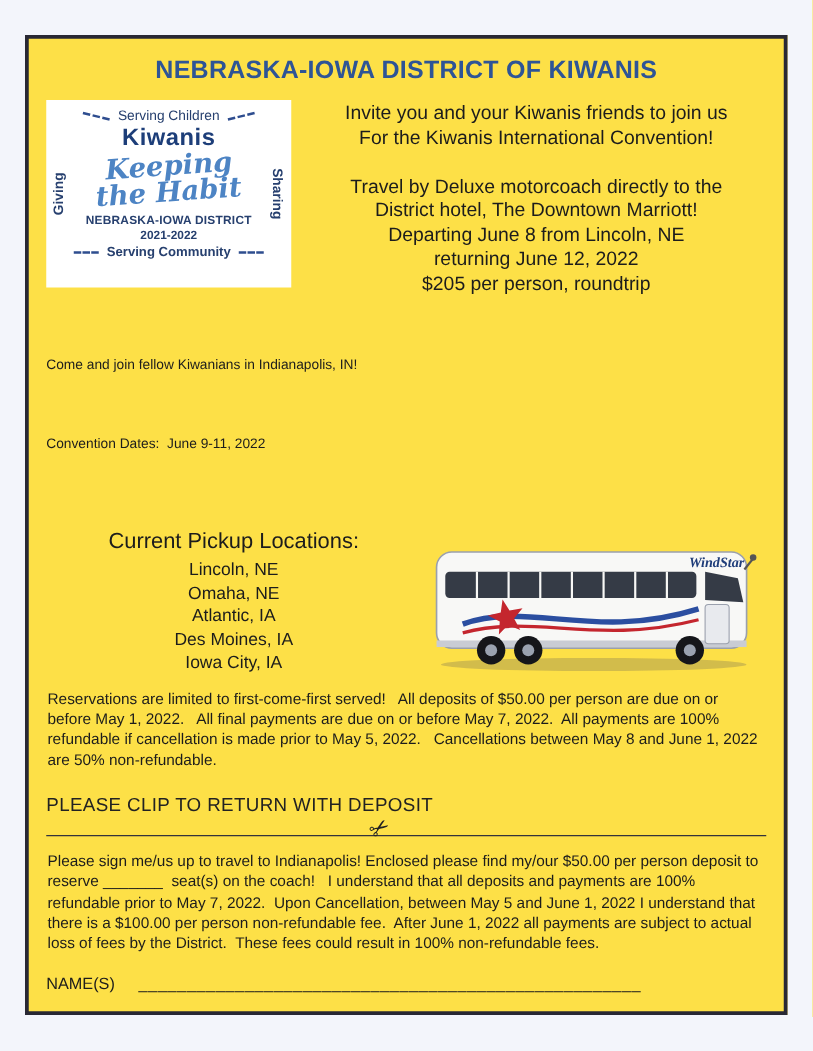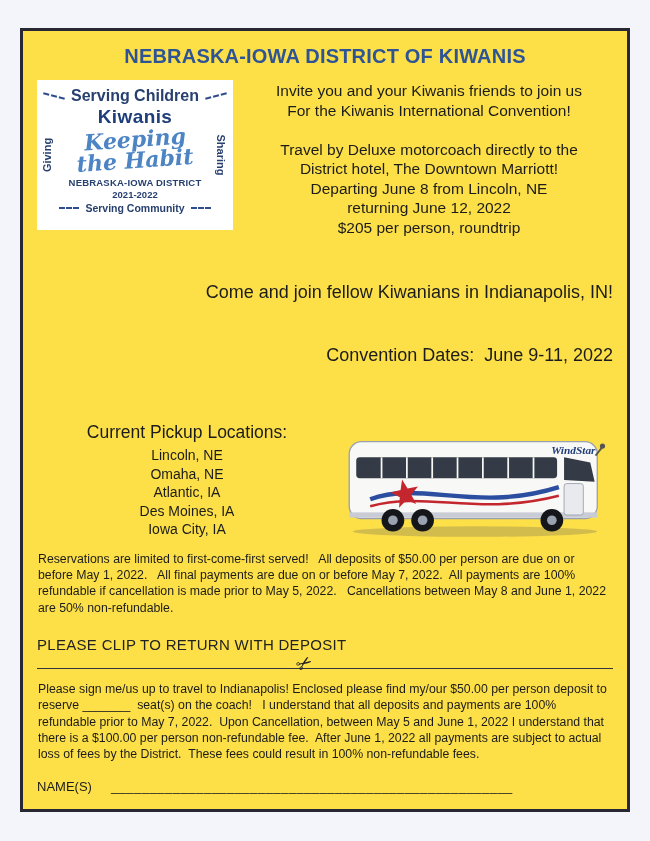--- a/index.html
+++ b/index.html
@@ -33,21 +33,21 @@
   .logo {
     position:relative;
     width:196px; height:150px;
     background:#ffffff;
     flex:0 0 auto;
     text-align:center;
     padding-top:7px;
     box-sizing:border-box;
   }
   .logo-serving-children {
-    font-size:16px; font-weight:bold; color:#27406f;
+    font-size:11px; font-weight:normal; color:#27406f;
     display:flex; align-items:center; justify-content:center; gap:6px;
   }
   .logo-serving-children::before, .logo-serving-children::after {
     content:""; width:22px; border-top:2px dashed #2e4d8f;
   }
   .logo-serving-children::before { transform:rotate(14deg); }
   .logo-serving-children::after  { transform:rotate(-14deg); }
   .logo-kiwanis {
     font-size:19px; font-weight:bold; color:#1d3e79;
     margin-top:1px; letter-spacing:0.4px;
@@ -75,21 +75,21 @@
   .logo-side {
     position:absolute; top:50%;
     font-size:11px; font-weight:bold; color:#27406f;
   }
   .logo-giving  { left:-7px;  transform:translateY(-50%) rotate(-90deg); }
   .logo-sharing { right:-9px; transform:translateY(-50%) rotate(90deg); }
 
   .invite { flex:1; text-align:center; font-size:15.5px; line-height:19.5px; padding-top:1px; }
   .invite-line { min-height:19.5px; white-space:pre-wrap;margin-left:12px; }
 
-  .center-lines { text-align:right; font-size:18px; line-height:21px; margin-top:3px; white-space:pre-wrap; }
+  .center-lines { text-align:left; font-size:11px; line-height:21px; margin-top:3px; white-space:pre-wrap; }
 
   
   .mid-row { display:flex; margin-top:8px; align-items:flex-end; }
   .pickup { width:300px; text-align:center; padding-top:6px; }
   .pickup-heading { font-size:17.5px; margin-bottom:3px; }
   .pickup-item { font-size:14px; line-height:18.5px; }
   .bus-wrap { flex:1; display:flex; justify-content:center; padding-top:2px; }
 
   .para { font-size:12.3px; line-height:1.33; margin:12px 1px 0; white-space:pre-wrap; }
   .website-line { margin-top:11px; font-size:12.4px; }

